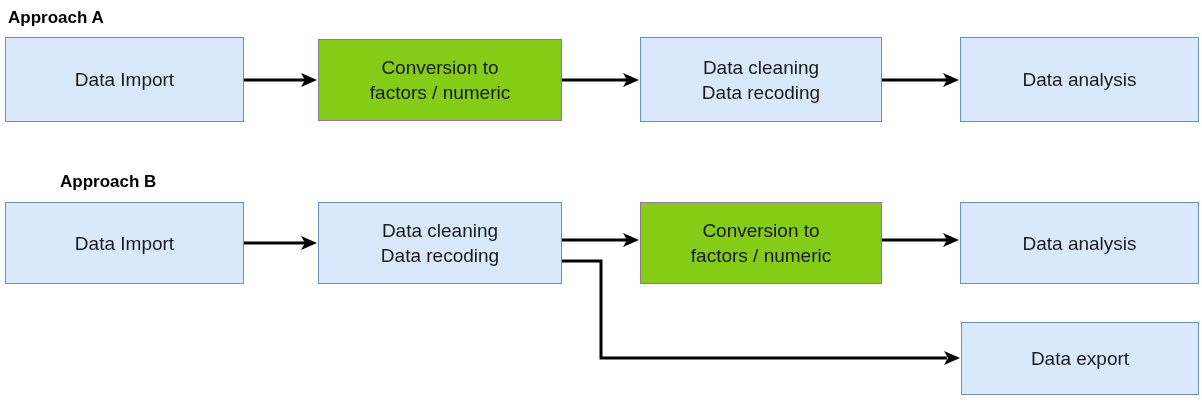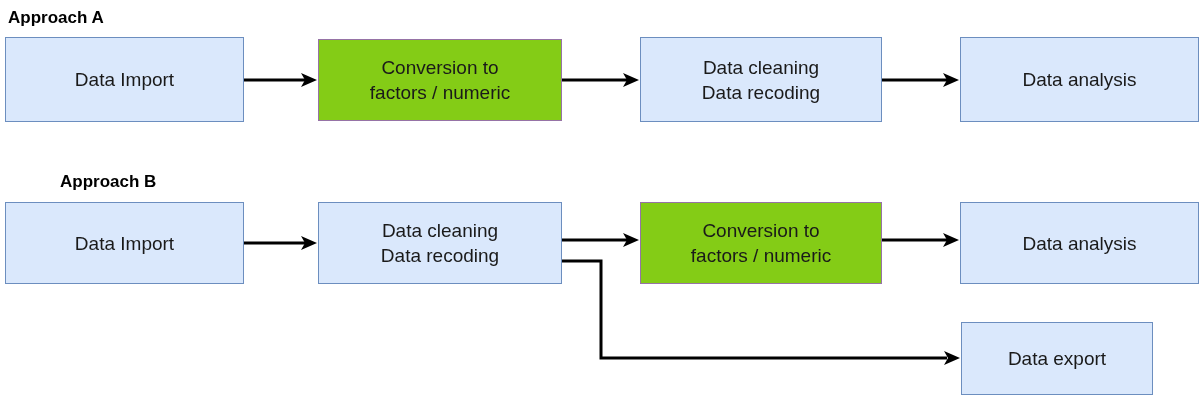--- a/index.html
+++ b/index.html
@@ -108,21 +108,21 @@
 
   <div class="node purple" style="left:640px; top:202px; width:242px; height:82px;">
     <span class="label">Conversion to
 factors / numeric</span>
   </div>
 
   <div class="node" style="left:960px; top:202px; width:239px; height:82px;">
     <span class="label">Data analysis</span>
   </div>
 
-  <div class="node" style="left:961px; top:322px; width:192px; height:73px;">
+  <div class="node" style="left:961px; top:322px; width:238px; height:73px;">
     <span class="label">Data export</span>
   </div>
 
   <svg class="edge-svg" viewBox="0 0 1202 402" width="1202" height="402">
 
     <g>
       <path class="edge-path" d="M 244 80 L 305 80"></path>
       <polygon class="arrowhead" points="317,80 301,73 305,80 301,87"></polygon>
     </g>
 

